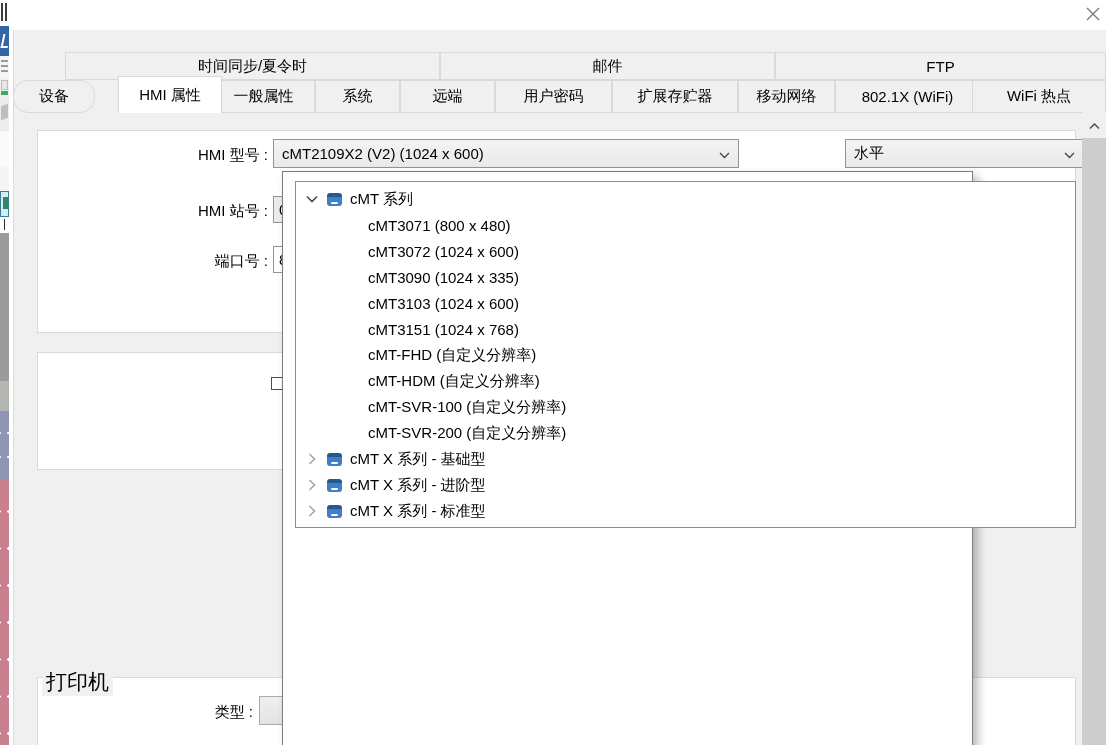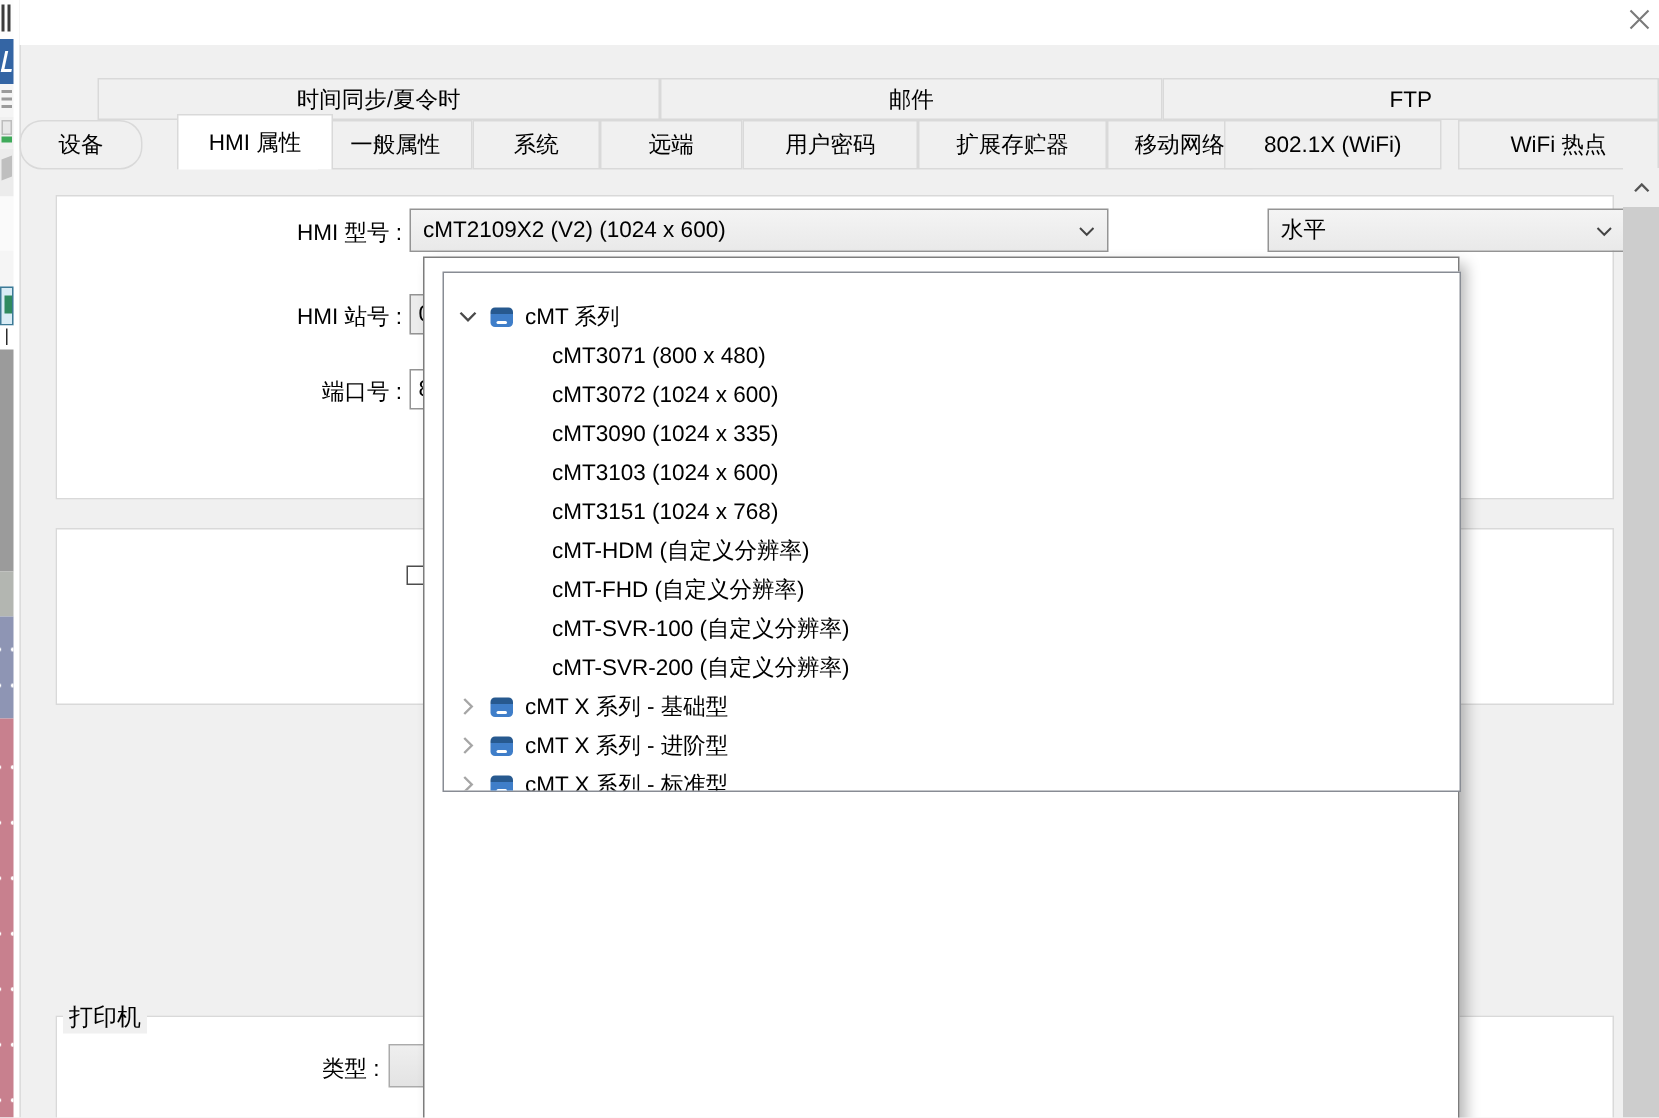--- a/index.html
+++ b/index.html
@@ -29,41 +29,41 @@
   
   .tab{position:absolute;box-sizing:border-box;background:#f0f0f0;border:1px solid #d9d9d9;
        display:flex;align-items:center;justify-content:center;font-size:15px;white-space:nowrap;
        overflow:hidden;}
   .tab.row1{top:52px;height:28px;z-index:3;}
   .tab.row2{top:80px;height:33px;z-index:3;}
   .tab.active{top:76px;height:37px;background:#ffffff;border-bottom:none;z-index:4;}
 
   
   .groupbox{position:absolute;background:#ffffff;border:1px solid #d9d9d9;box-sizing:border-box;z-index:3;}
-  .legend{position:absolute;background:#f0f0f0;padding:0 4px;z-index:4;font-size:16px;}
+  .legend{position:absolute;background:#f0f0f0;padding:0 4px;z-index:4;font-size:21px;}
 
   .fieldlabel{position:absolute;width:200px;text-align:right;font-size:15px;z-index:4;}
 
   .combo{position:absolute;box-sizing:border-box;border:1px solid #949494;
          background:linear-gradient(#f4f4f4,#e9e9e9);display:flex;align-items:center;
          padding:0 8px;font-size:15px;z-index:4;}
   .combo .combo-text{flex:1;overflow:hidden;white-space:nowrap;}
   .combo .chev{flex:0 0 auto;}
   .field{position:absolute;box-sizing:border-box;border:1px solid #949494;font-size:15px;
          display:flex;align-items:center;padding:0 5px;z-index:4;}
 
   #checkbox-partial{left:271px;top:377px;width:13px;height:13px;border:1px solid #4d4d4d;
                     background:#ffffff;box-sizing:border-box;z-index:4;}
 
   
   #popup{left:282px;top:171px;width:691px;height:580px;background:#ffffff;
          border:1px solid #7c7c7c;box-sizing:border-box;z-index:10;
          box-shadow:5px 5px 9px rgba(0,0,0,0.28);}
-  #tree{position:absolute;left:12px;top:9px;width:679px;height:347px;background:#ffffff;
-        border:1px solid #888c94;box-sizing:border-box;overflow:hidden;padding-top:16px;}
+  #tree{position:absolute;left:12px;top:9px;width:781px;height:347px;background:#ffffff;
+        border:1px solid #888c94;box-sizing:border-box;overflow:hidden;padding-top:4px;}
   .tree-row{height:26px;display:flex;align-items:center;font-size:15px;white-space:nowrap;}
   .tree-row .tw-chev{width:14px;margin-left:9px;flex:0 0 auto;display:flex;align-items:center;justify-content:center;}
   .tree-row.child{padding-left:64px;}
   .hmi-icon{width:15px;height:13px;border-radius:3px;margin-left:8px;flex:0 0 auto;
             background:linear-gradient(#27598f 0 32%,#3f7ec9 32% 100%);position:relative;}
   .hmi-icon::after{content:"";position:absolute;left:4px;right:4px;bottom:2px;height:2px;
             background:#ffffff;border-radius:1px;}
   .tree-label{margin-left:8px;}
 
   
@@ -129,21 +129,21 @@
   </div>
 <div id="tabrow2">
     <div class="tab row2" style="left: 13px; width: 82px; border-radius: 15px;">设备</div>
     <div class="tab row2 active" style="left: 95px; width: 104px; margin-left: 23px;">HMI 属性</div>
     <div class="tab row2" style="left: 212px; width: 103px;">一般属性</div>
     <div class="tab row2" style="left: 315px; width: 85px;">系统</div>
     <div class="tab row2" style="left: 400px; width: 95px;">远端</div>
     <div class="tab row2" style="left: 495px; width: 117px;">用户密码</div>
     <div class="tab row2" style="left: 612px; width: 126px;">扩展存贮器</div>
     <div class="tab row2" style="left: 738px; width: 97px;">移动网络</div>
-    <div class="tab row2" style="left: 816px; width: 145px;">802.1X (WiFi)</div>
+    <div class="tab row2" style="left: 835px; width: 145px;">802.1X (WiFi)</div>
     <div class="tab row2" style="left: 972px; width: 134px;">WiFi 热点</div>
   </div>
 
 <div class="groupbox" style="left:37px;top:130px;width:1039px;height:203px;"></div>
 
 <div class="fieldlabel" style="left:68px;top:146px;">HMI 型号 :</div>
 <div class="combo" style="left:273px;top:139px;width:466px;height:29px;">
   <span class="combo-text">cMT2109X2 (V2) (1024 x 600)</span>
   <span class="chev">
     <svg width="11" height="7" viewBox="0 0 11 7">
@@ -201,24 +201,24 @@
       <div class="tree-row child">
         <span class="tree-label">cMT3090 (1024 x 335)</span>
       </div>
       <div class="tree-row child">
         <span class="tree-label">cMT3103 (1024 x 600)</span>
       </div>
       <div class="tree-row child">
         <span class="tree-label">cMT3151 (1024 x 768)</span>
       </div>
       <div class="tree-row child">
+        <span class="tree-label">cMT-FHD (自定义分辨率)</span>
+      </div>
+      <div class="tree-row child">
         <span class="tree-label">cMT-HDM (自定义分辨率)</span>
-      </div>
-      <div class="tree-row child">
-        <span class="tree-label">cMT-FHD (自定义分辨率)</span>
       </div>
       <div class="tree-row child">
         <span class="tree-label">cMT-SVR-100 (自定义分辨率)</span>
       </div>
       <div class="tree-row child">
         <span class="tree-label">cMT-SVR-200 (自定义分辨率)</span>
       </div>
       <div class="tree-row">
         <span class="tw-chev">
           <svg width="8" height="12" viewBox="0 0 8 12">

